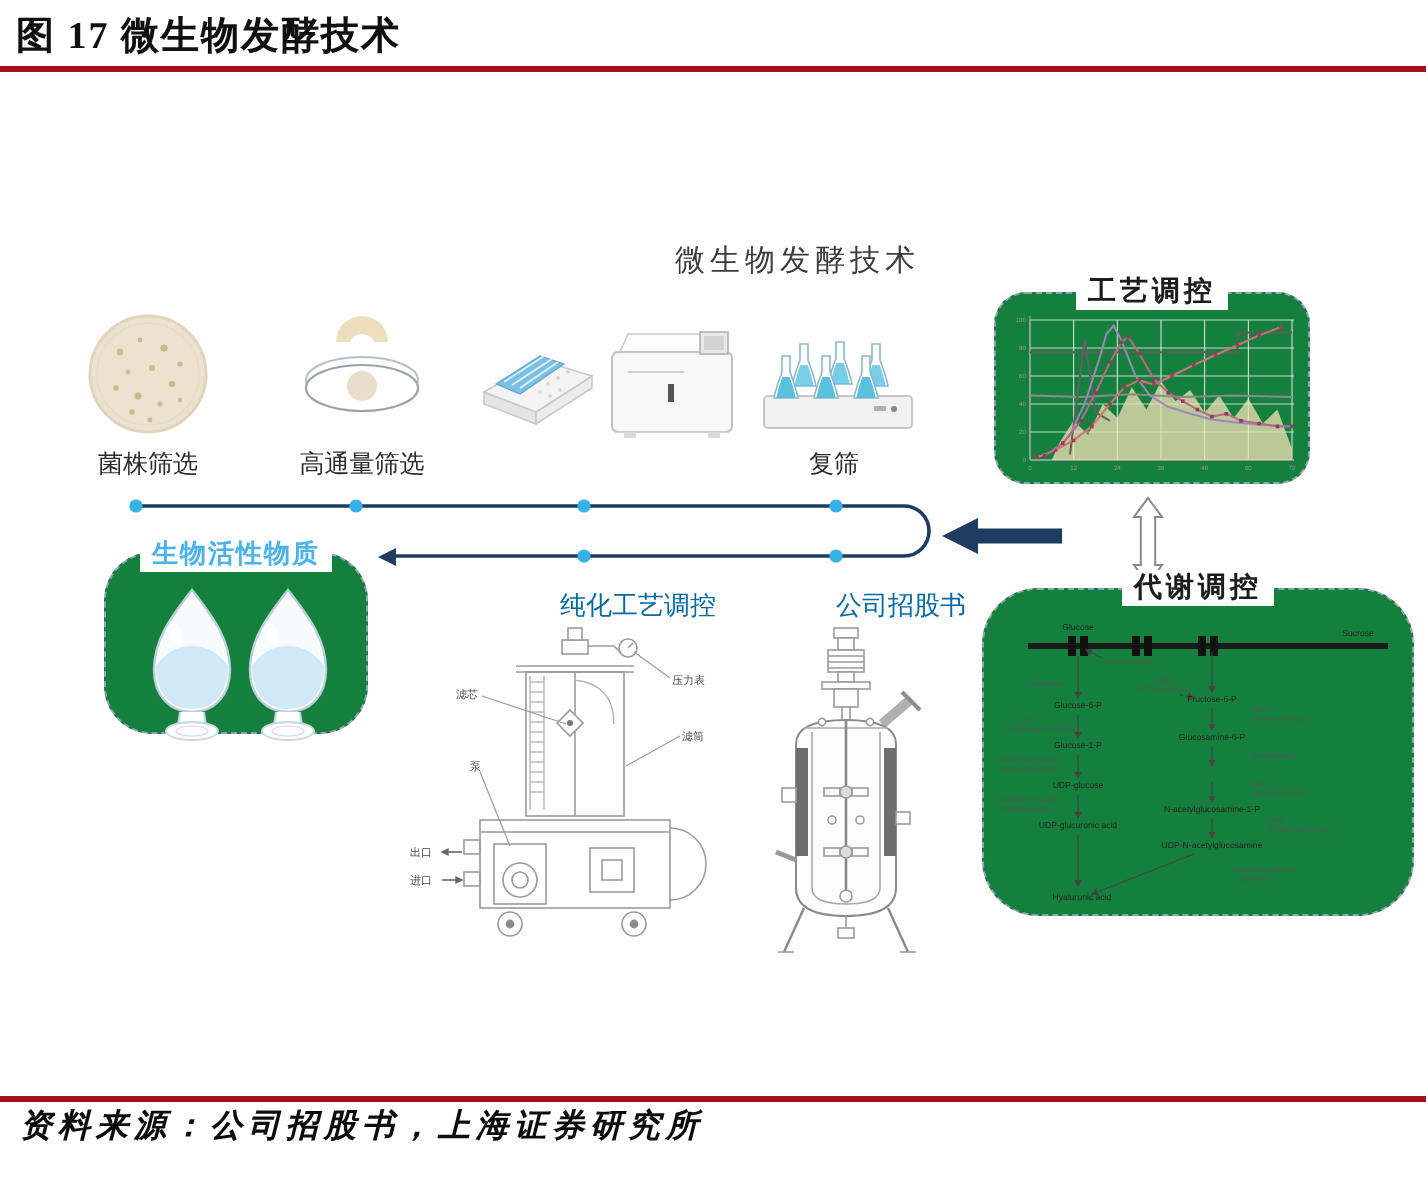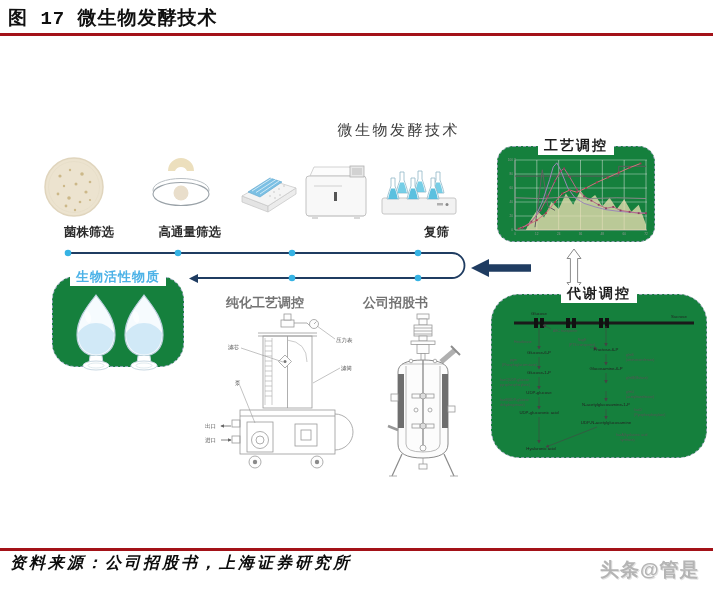--- a/index.html
+++ b/index.html
@@ -1,25 +1,25 @@
 <!DOCTYPE html>
 <html><head>
 <meta charset="utf-8">
 <style>
 *{margin:0;padding:0;box-sizing:border-box}
 html,body{background:#ffffff}
 body{font-family:"Liberation Sans","DejaVu Sans",sans-serif}
 #stage{position:relative;width:713px;height:591px;background:#fff;overflow:hidden}
-.fig-title{position:absolute;left:8px;top:5px;font-family:Liberation Mono, monospace;font-weight:bold;font-size:19px;color:#101010;letter-spacing:1px}
+.fig-title{position:absolute;left:8px;top:5px;font-family:Liberation Serif, serif;font-weight:bold;font-size:19px;color:#101010;letter-spacing:1px}
 .rule{position:absolute;left:0;width:713px;height:3px}
 .rule-top{top:33px}
 .rule-bottom{top:548px}
 .center-title{position:absolute;left:296px;top:121px;width:164px;text-align:right;font-size:15px;letter-spacing:2.5px;color:#3c3c3c}
-.step-label{position:absolute;font-weight:bold;font-size:12.5px;color:#2b2b2b;text-align:right;white-space:nowrap}
-.flow-label{position:absolute;font-weight:bold;font-size:13px;color:#737373;text-align:left;white-space:nowrap}
+.step-label{position:absolute;font-weight:normal;font-size:12.5px;color:#2b2b2b;text-align:center;white-space:nowrap}
+.flow-label{position:absolute;font-weight:normal;font-size:13px;color:#0369a1;text-align:right;white-space:nowrap}
 .panel{position:absolute;border:1.6px dashed #93a1b3;background:#15803d;border-radius:20px}
 .panel-label{position:absolute;top:-10px;left:50%;transform:translateX(-50%);background:#fff;padding:0 6px;font-weight:bold;font-size:14px;color:#1d1d1d;letter-spacing:2px;white-space:nowrap}
 #bio-box{left:52px;top:276px;width:132px;height:91px;border-radius:24px;border-color:#8fa3b8}
 #bio-box .panel-label{color:#4cb2e7;font-size:13px;letter-spacing:1px;top:-9px}
 #proc-box{left:497px;top:146px;width:158px;height:96px;border-radius:16px}
 #meta-box{left:491px;top:294px;width:216px;height:164px;border-radius:28px}
 .abs{position:absolute}
 .source{position:absolute;left:10px;top:553px;font-family:"Liberation Serif","DejaVu Serif",serif;font-style:italic;font-weight:bold;font-size:16px;color:#0c0c0c;letter-spacing:3px;white-space:nowrap}
 .watermark{position:absolute;left:600px;top:557px;font-weight:bold;font-size:19px;color:#b4b4b4;letter-spacing:1px;text-shadow:1px 1px 0 #e2e2e2}
 svg{display:block}
@@ -432,15 +432,14 @@
       <text x="140" y="112.5" class="pw-enz">(Pyrophosphorylase)</text>
       <text x="112" y="121" class="pw-node" text-anchor="middle">UDP-N-acetylglucosamine</text>
       <text x="122" y="133" class="pw-enz">hasA(hyaluronic acid</text>
       <text x="126" y="137.5" class="pw-enz">synthase)</text>
       <line x1="103" y1="124" x2="52" y2="144" class="pw-arrow" marker-end="url(#mah)"></line>
     </svg>
   </div>
 
   <div class="rule rule-bottom" style="background:#a31218"></div>
   <div class="source">资料来源：公司招股书，上海证券研究所</div>
-  <div class="watermark">头条@管是</div>
 
 </div>
 
 </body></html>

